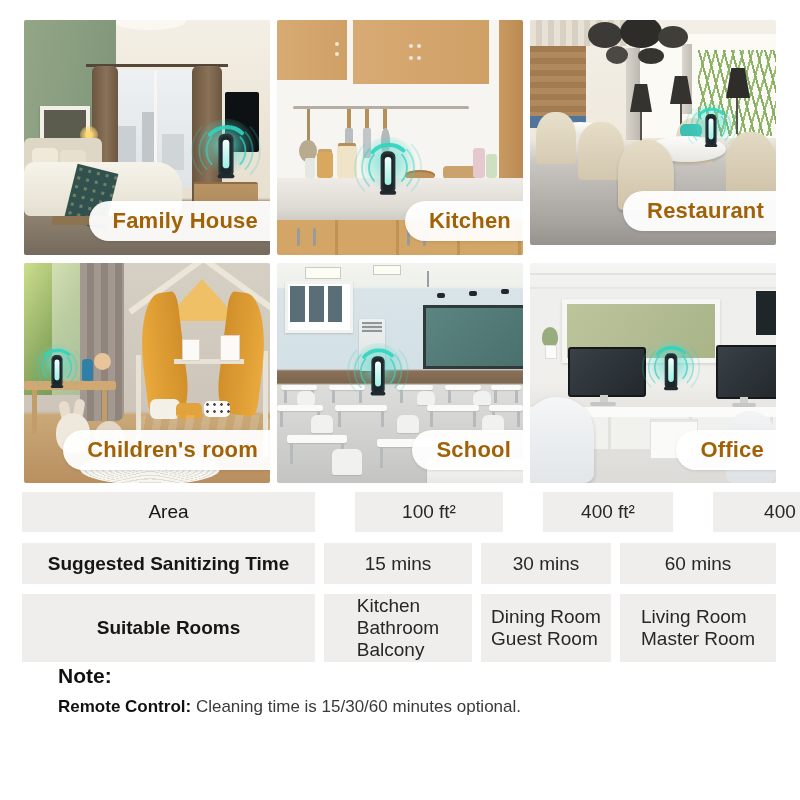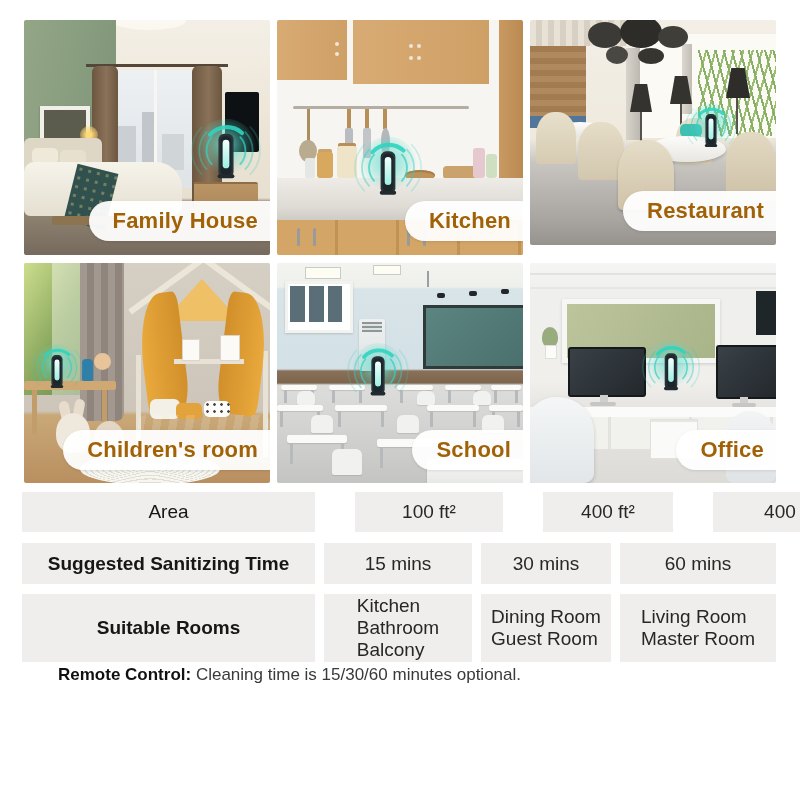--- a/index.html
+++ b/index.html
@@ -464,14 +464,15 @@
 Guest Room</span>
       </div>
     <div class="cell val">
         <span>Living Room
 Master Room</span>
       </div>
   </div>
 </div>
 
 <div class="note">
+  <p class="note-title">Note:</p>
   <p class="note-item"><strong>Remote Control:</strong> <span>Cleaning time is 15/30/60 minutes optional.</span></p>
 </div>
 
 </body></html>

